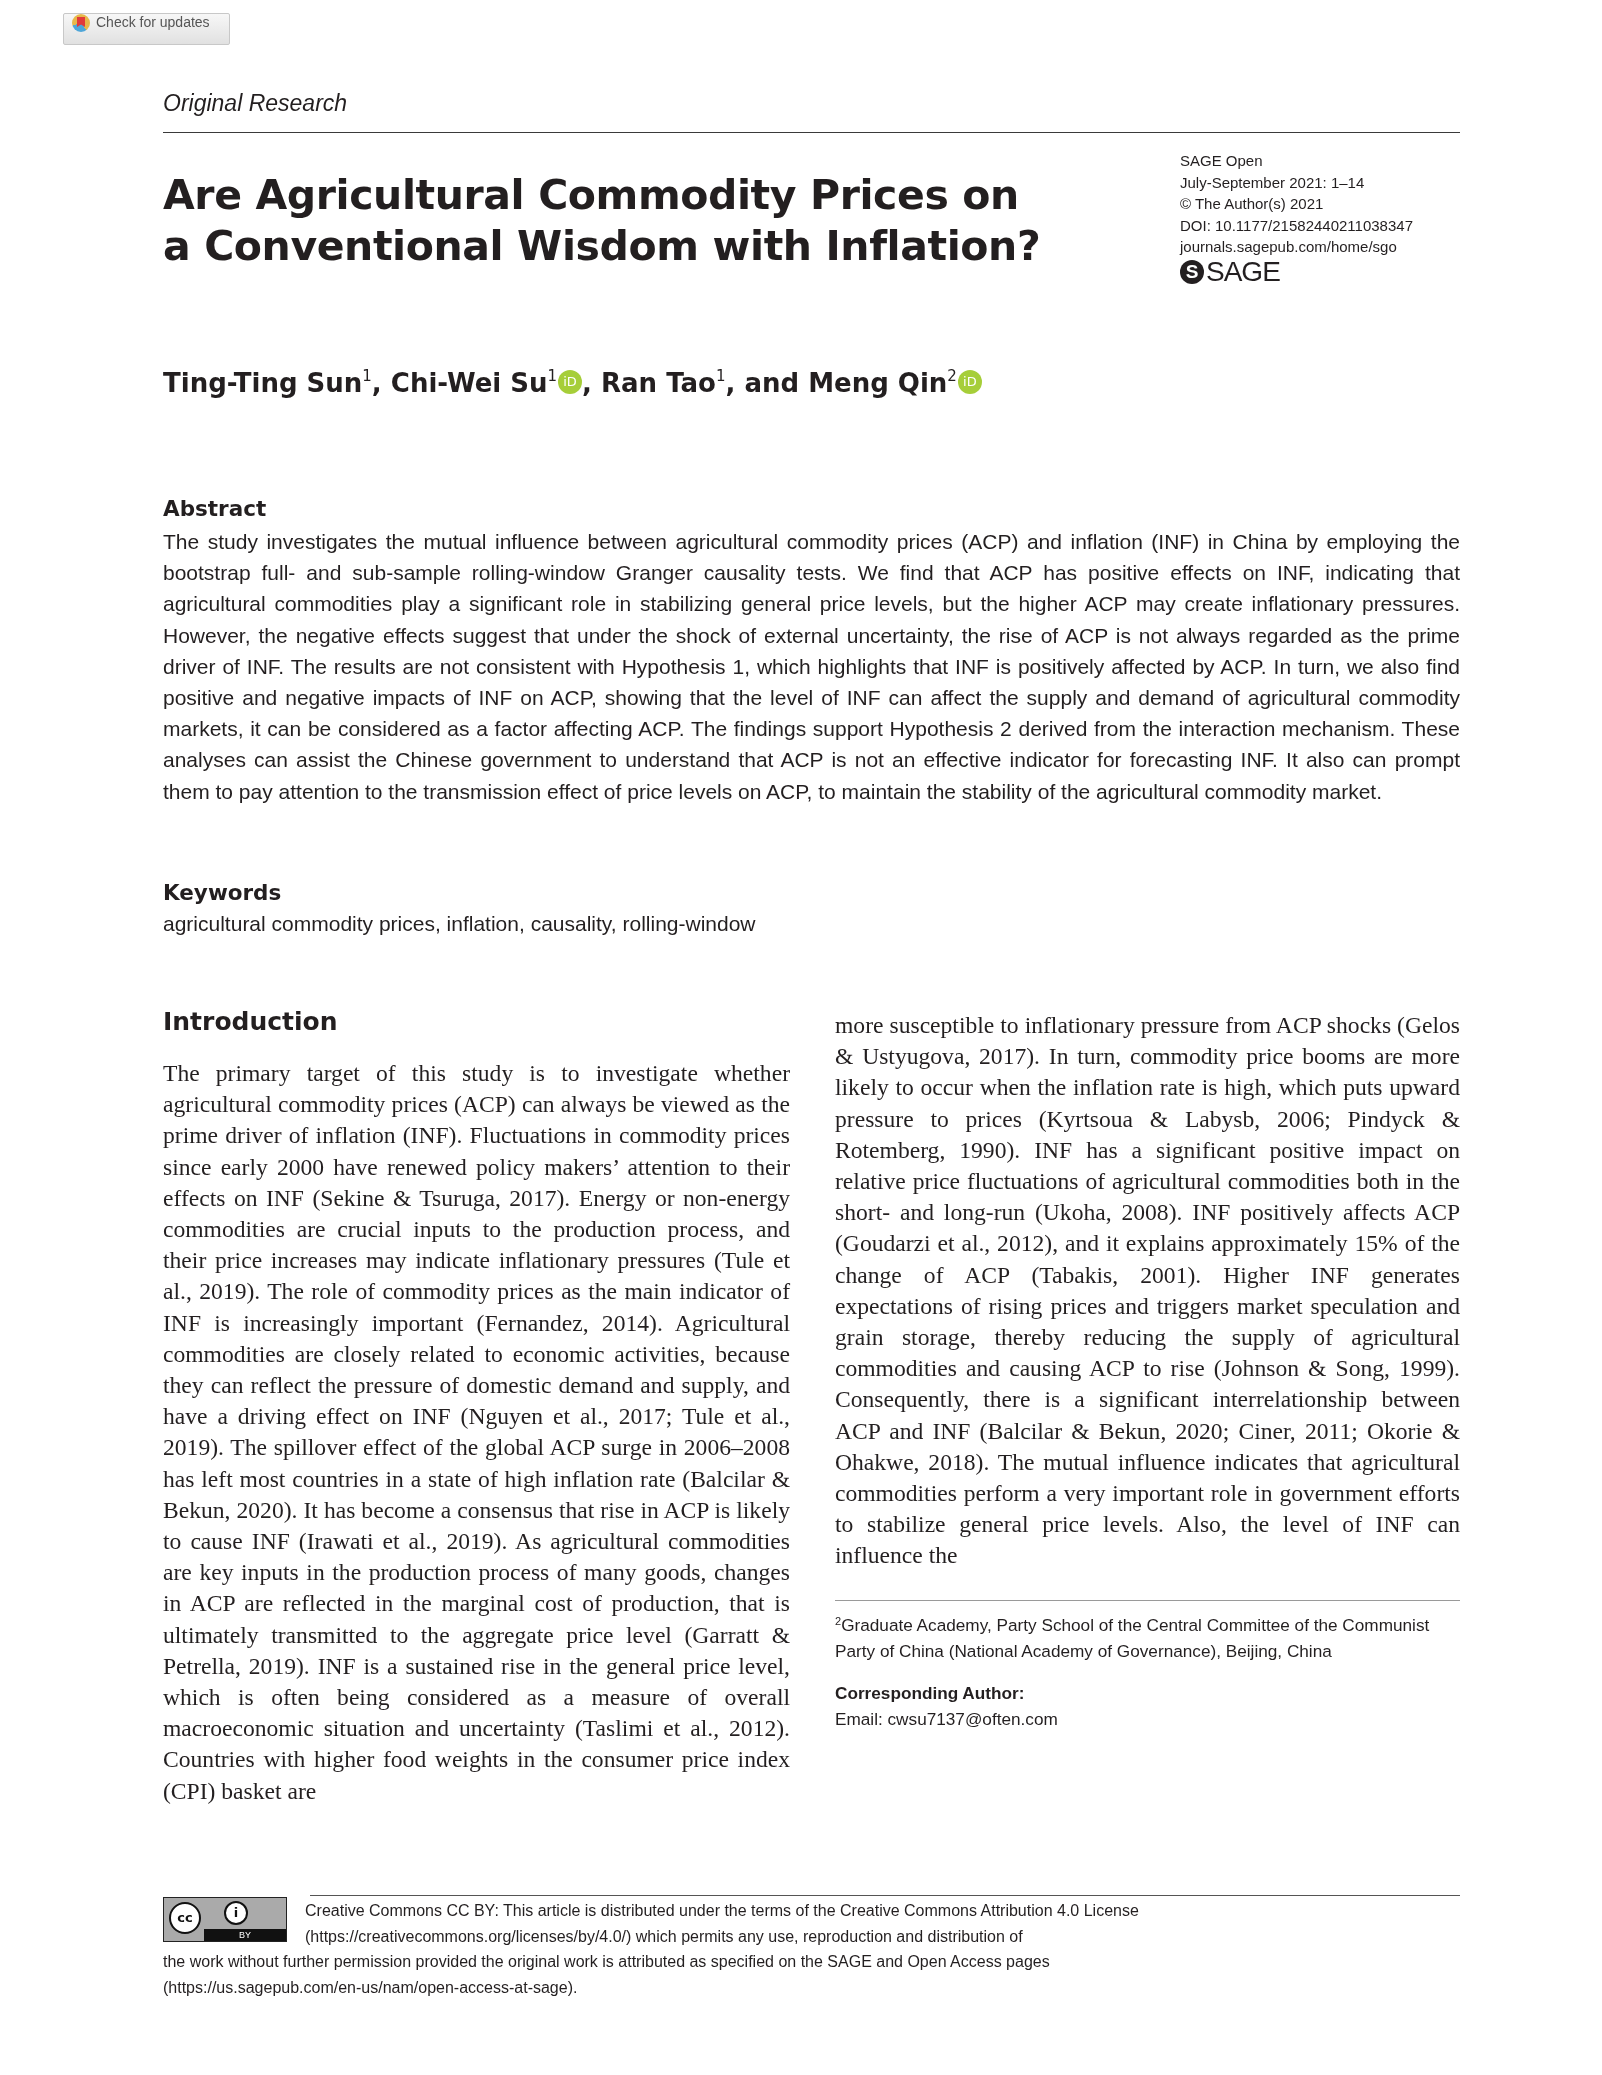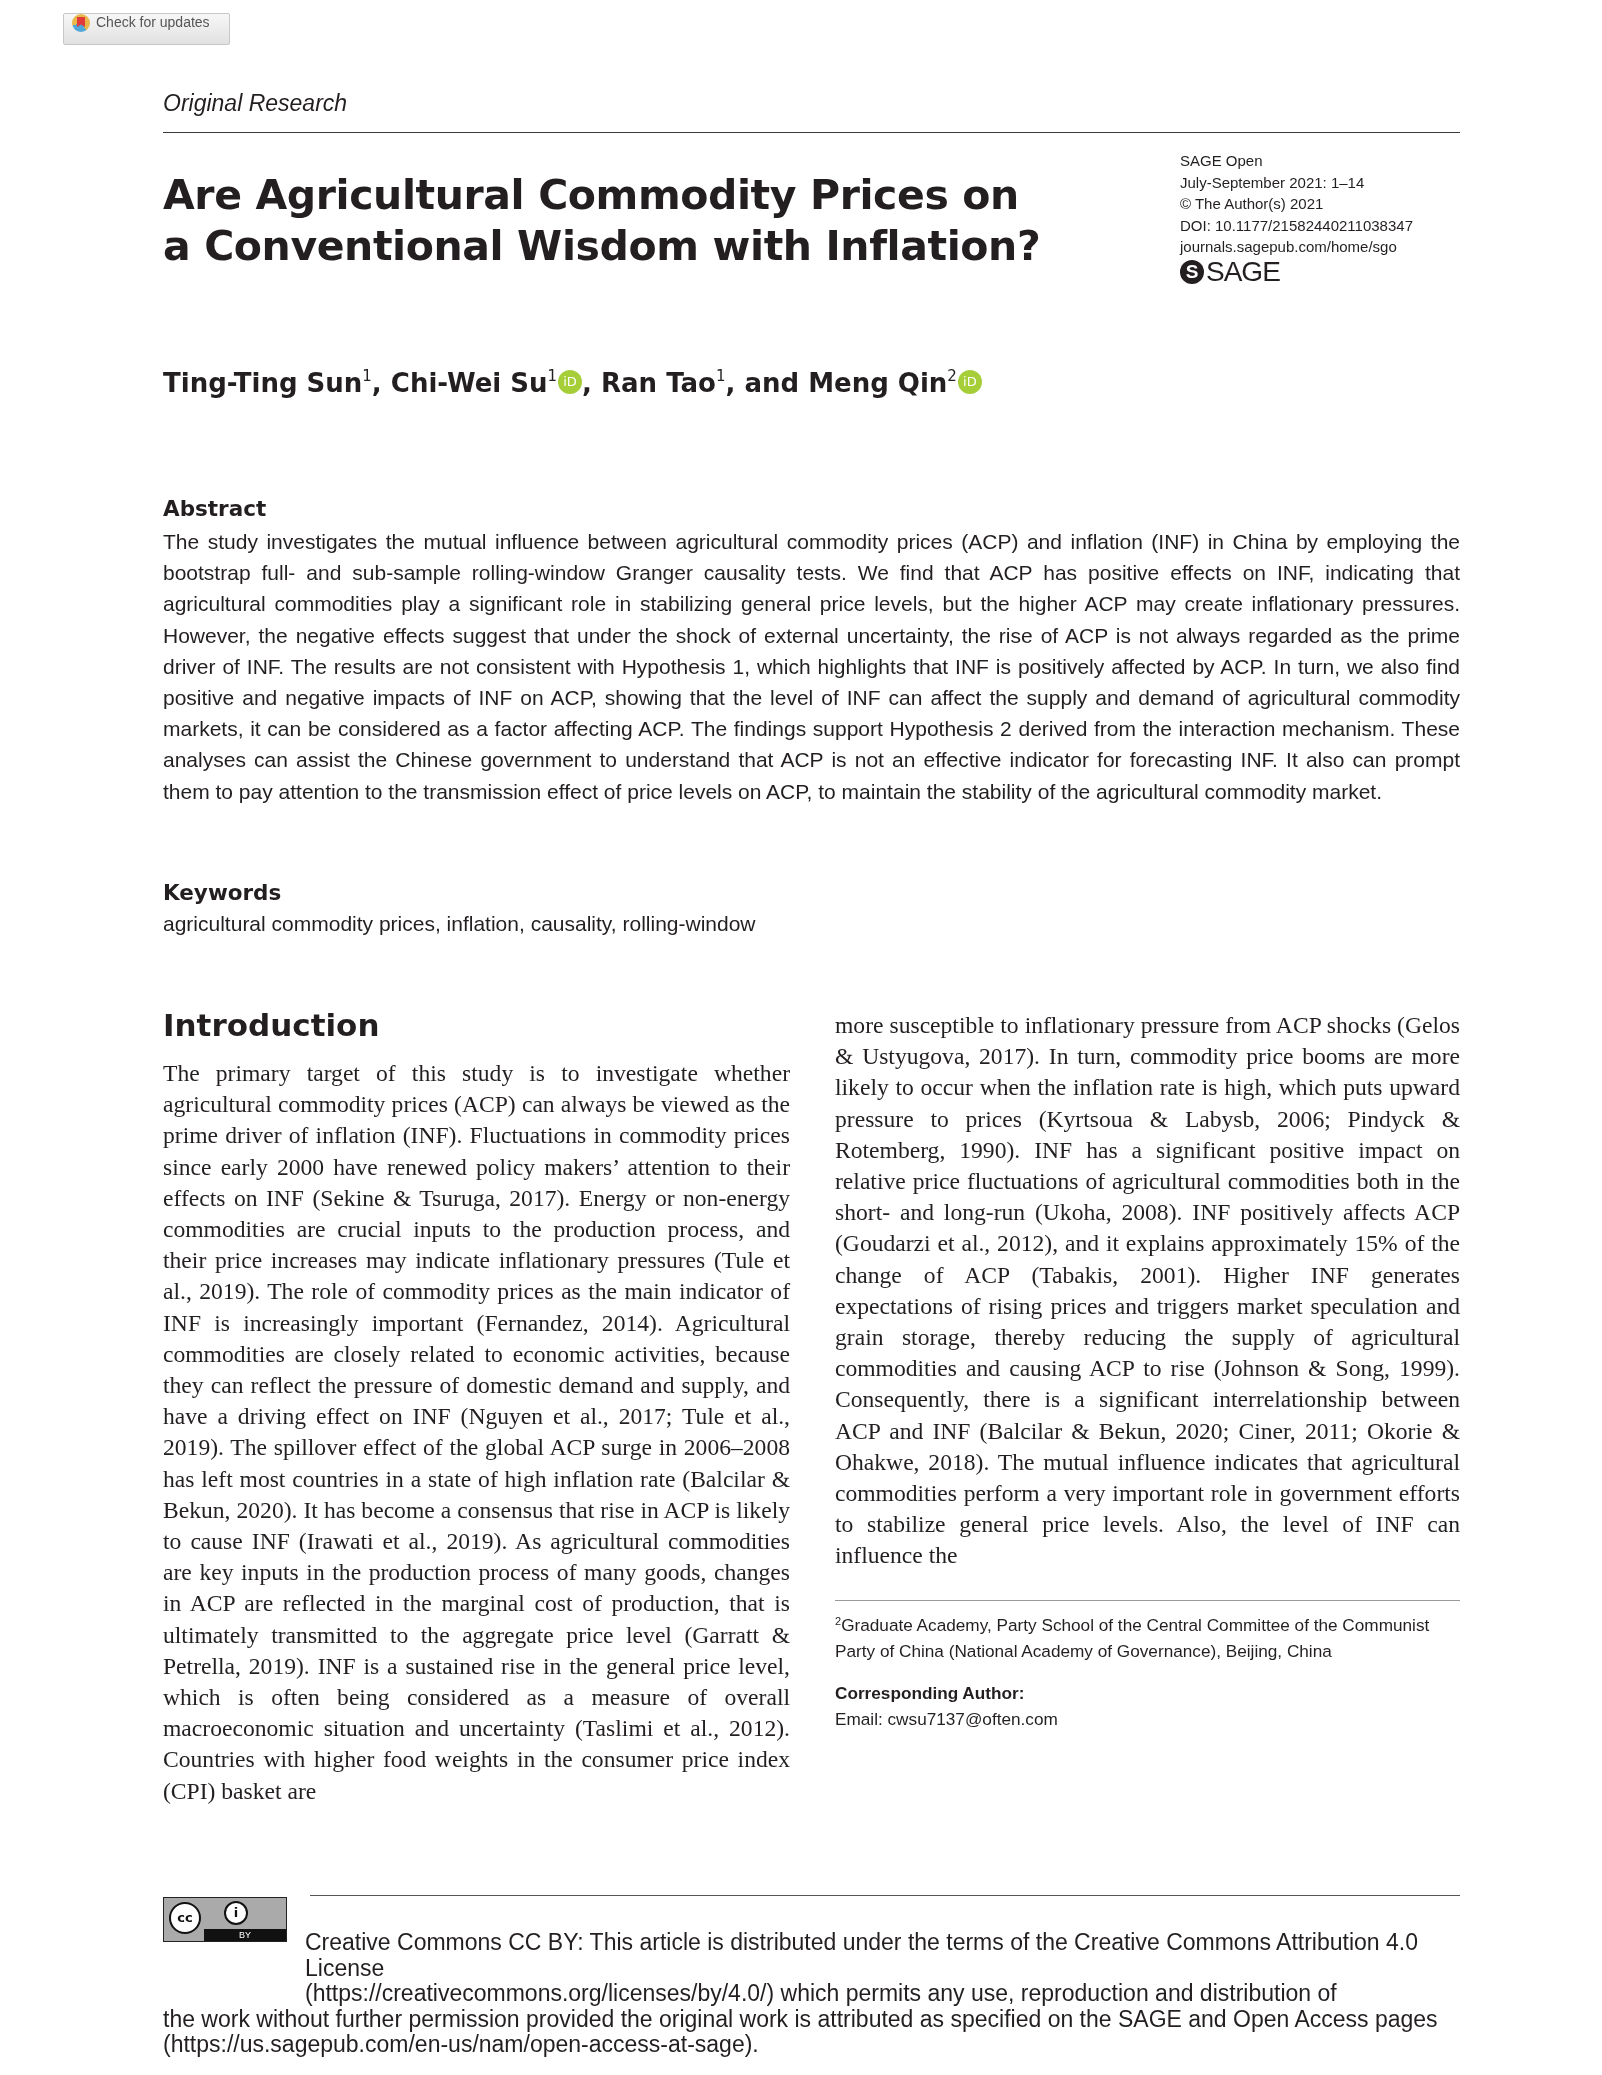--- a/index.html
+++ b/index.html
@@ -31,40 +31,40 @@
   .orcid { display:inline-block; width:24px; height:24px; border-radius:50%; background:#a6ce39; color:#fff;
     font-size:13px; font-weight:normal; text-align:center; line-height:24px; vertical-align:6px; margin-left:1px; }
 
   .sec-head { font-family:"DejaVu Sans",sans-serif; font-weight:bold; font-size:21.5px; color:#231f20; }
   #abstract-heading { left:163px; top:496px; }
   #abstract-body { left:163px; top:526px; width:1297px; font-family:"Liberation Sans",sans-serif; font-size:21px; line-height:31.2px; text-align:justify; color:#231f20; }
 
   #keywords-heading { left:163px; top:880px; }
   #keywords-body { left:163px; top:912px; font-family:"Liberation Sans",sans-serif; font-size:21px; color:#231f20; }
 
-  #intro-heading { left:163px; top:1007px; font-family:"DejaVu Sans",sans-serif; font-weight:bold; font-size:31px; color:#231f20; }
+  #intro-heading { left:163px; top:1007px; font-family:"DejaVu Sans",sans-serif; font-weight:bold; font-size:25px; color:#231f20; }
 
   .col-text { font-family:"Liberation Serif",serif; font-size:23.6px; line-height:31.2px; text-align:justify; color:#231f20; hyphens:manual; }
   #intro-left { left:163px; top:1058px; width:627px; }
   #intro-right { left:835px; top:1010px; width:625px; }
 
   #fn-rule { left:835px; top:1600px; width:625px; border-top:1px solid #9a9a9a; }
   #footnotes { left:835px; top:1608px; width:625px; font-family:"Liberation Sans",sans-serif; font-size:17.2px; line-height:26px; color:#231f20; }
   #footnotes sup { font-size:11px; vertical-align:6px; }
   #corr-heading { margin-top:16px; font-weight:bold; }
 
   #cc-rule { left:310px; top:1895px; width:1150px; border-top:1.2px solid #555; }
   #cc-badge { left:163px; top:1897px; width:124px; height:45px; background:#aaaaaa; border:1px solid #222; box-sizing:border-box; }
   #cc-badge .cc { position:absolute; left:5px; top:4px; width:32px; height:32px; border-radius:50%; background:#fff; border:2.5px solid #111; box-sizing:border-box;
     font-family:"DejaVu Sans",sans-serif; font-weight:bold; font-size:13px; color:#111; text-align:center; line-height:27px; }
   #cc-badge .by-ico { position:absolute; left:60px; top:3px; width:24px; height:24px; border-radius:50%; background:#fff; border:2.5px solid #111; box-sizing:border-box;
     font-family:"DejaVu Sans",sans-serif; font-weight:bold; font-size:13px; text-align:center; line-height:19px; color:#111; }
   #cc-badge .by-bar { position:absolute; left:40px; bottom:0; right:0; height:12px; background:#111; color:#fff; font-family:"Liberation Sans",sans-serif; font-size:9px; text-align:center; line-height:12px; }
 
-  #license { left:163px; top:1898px; width:1297px; font-family:"Liberation Sans",sans-serif; font-size:23px; line-height:25.5px; color:#231f20;margin-top:32px; }
+  #license { left:163px; top:1898px; width:1297px; font-family:"Liberation Sans",sans-serif; font-size:16px; line-height:25.5px; color:#231f20; }
   #license .indent { padding-left:142px; display:block; }
   #license .indent2 { padding-left:142px; display:block; }
 </style>
 </head>
 <body>
 
 <div id="check-updates" class="abs">
   <span class="ico"></span>
   <span>Check for updates</span>
 </div>

